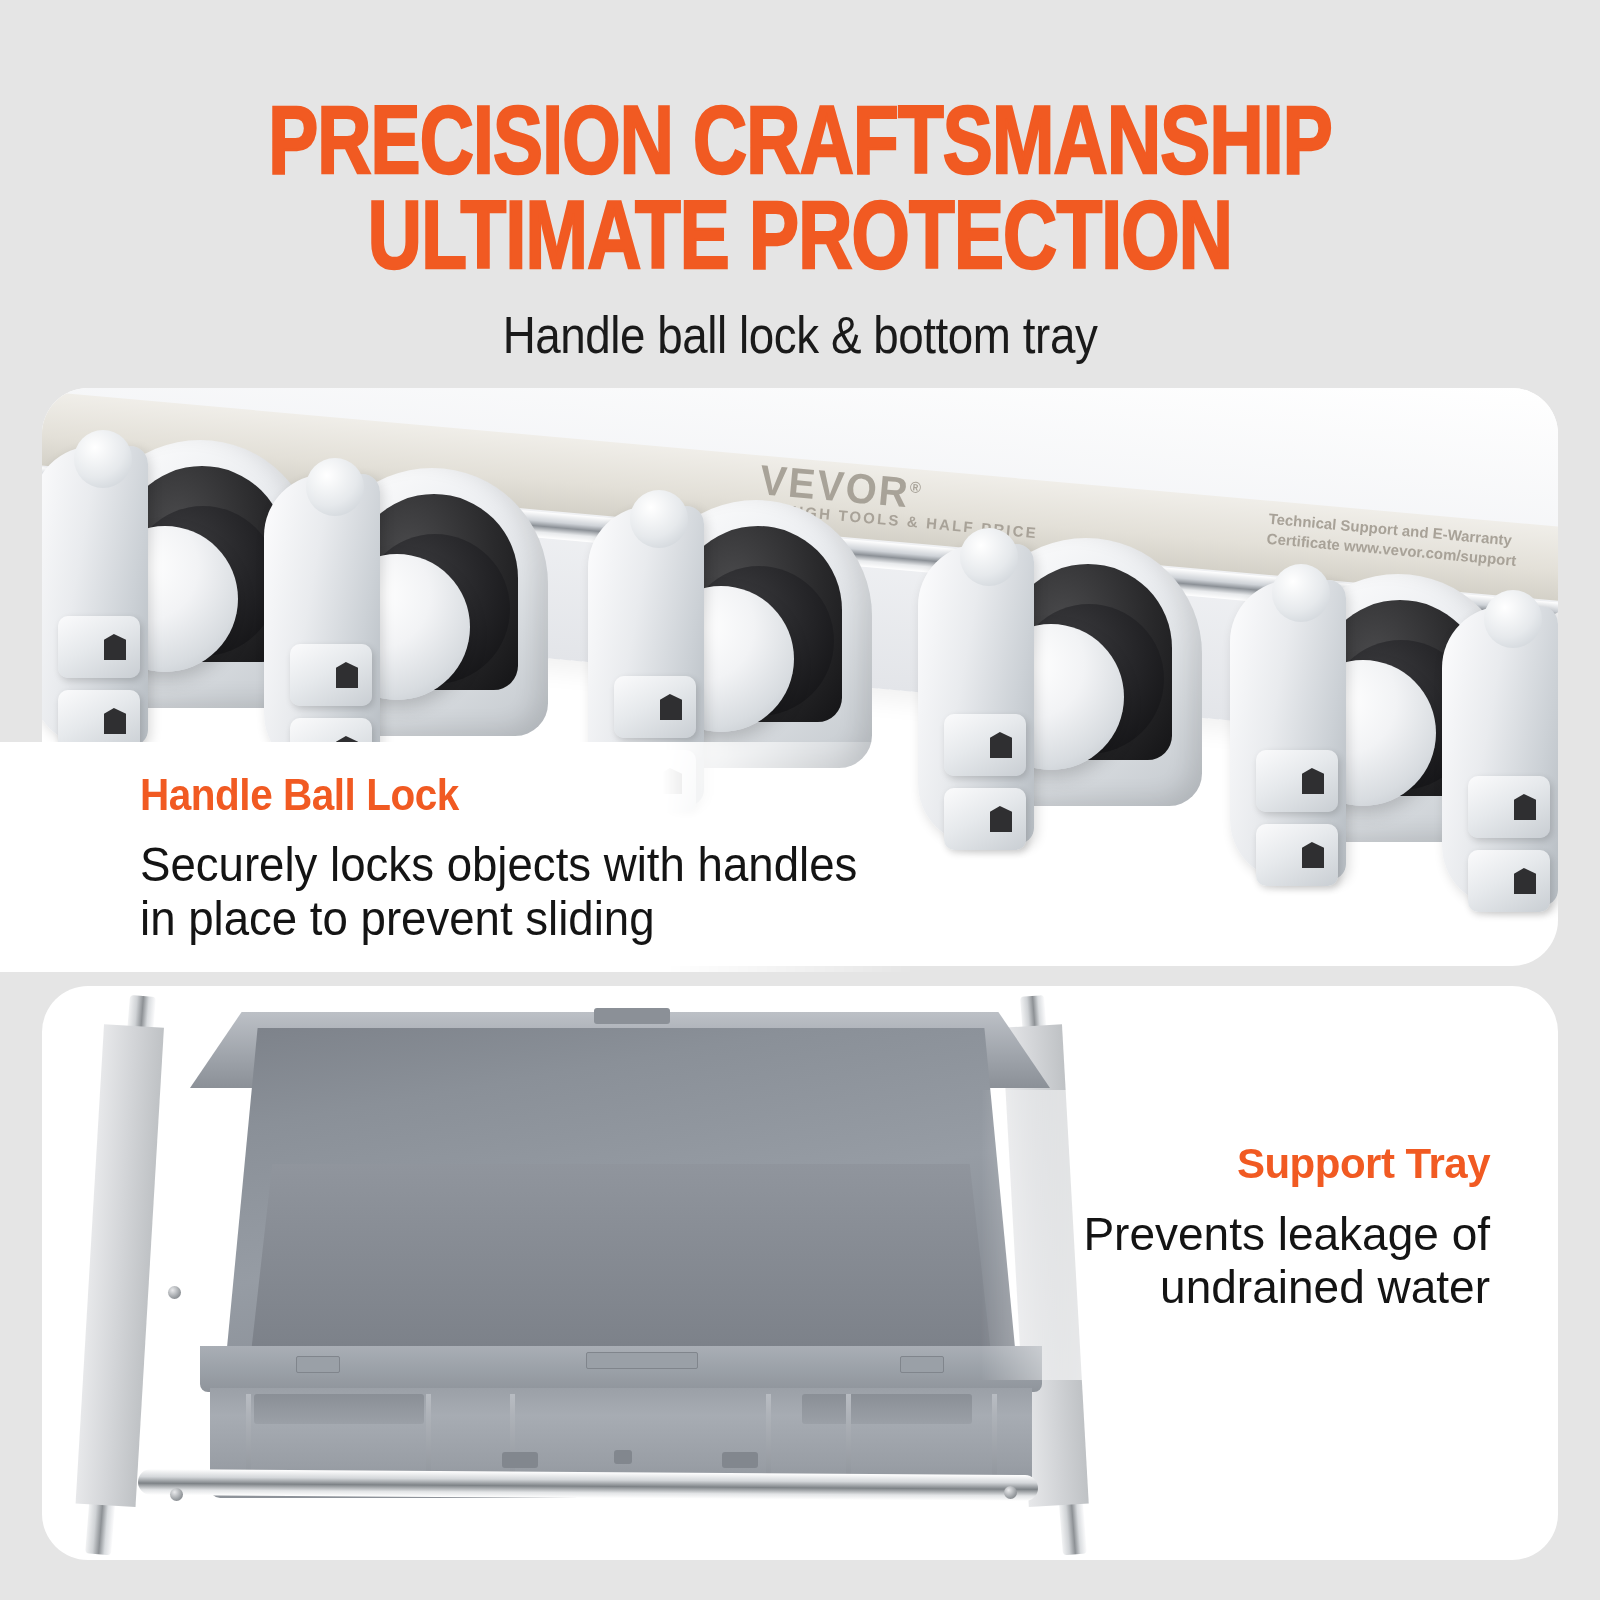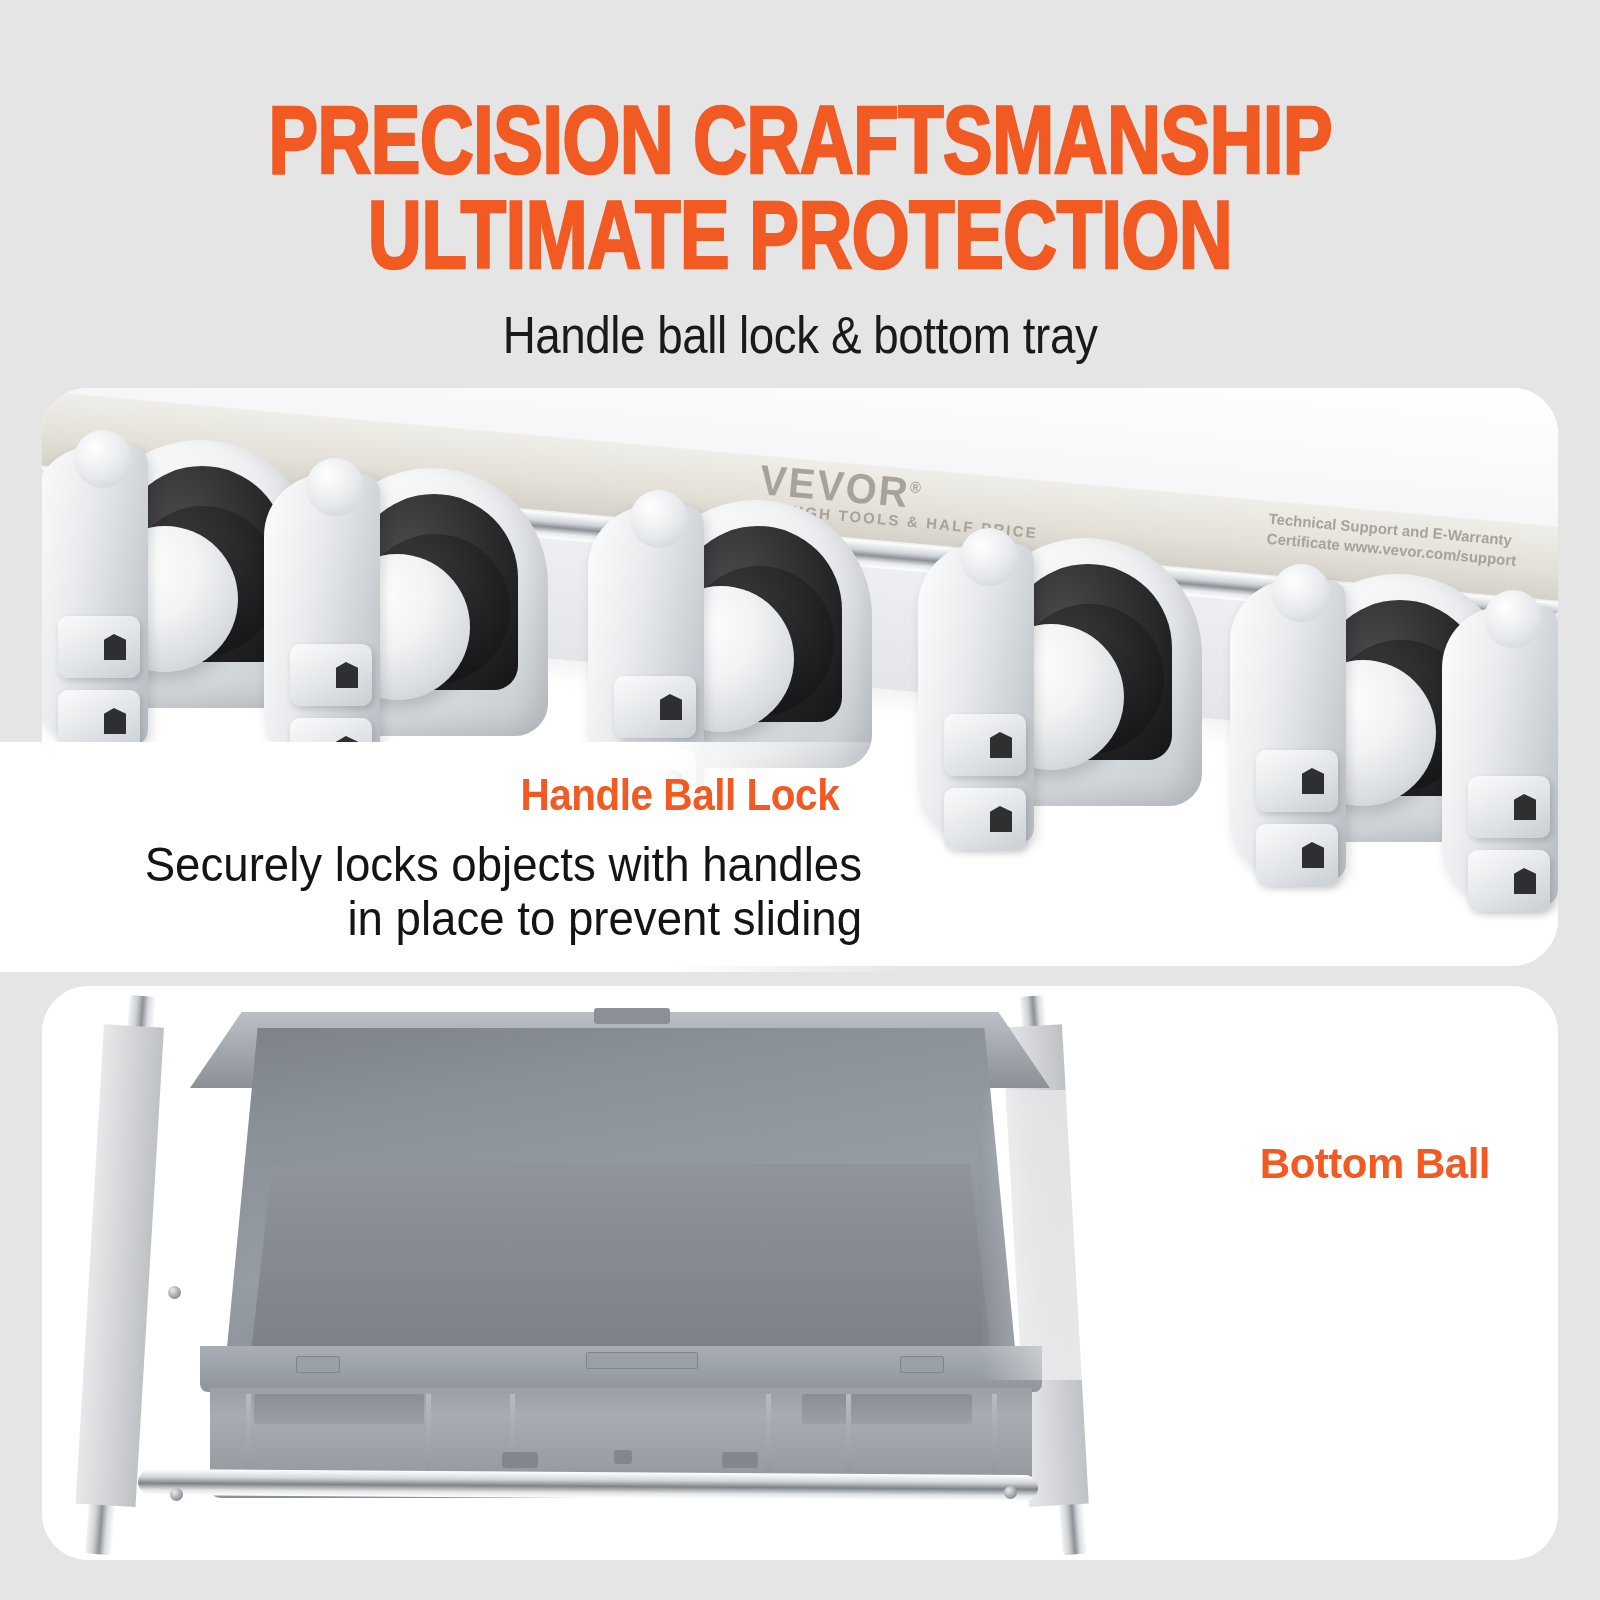--- a/index.html
+++ b/index.html
@@ -215,21 +215,21 @@
   }
   .tray-tab{
     position:absolute;width:42px;height:15px;background:#9aa0a7;border:1px solid #80858c;border-radius:2px;
   }
   .screw{
     position:absolute;width:13px;height:13px;border-radius:50%;
     background:radial-gradient(circle at 35% 32%,#e9eaec,#9b9fa3 60%,#6f7377);
   }
 
   
-  .cap{position:absolute;text-align:right;}
+  .cap{position:absolute;}
   .cap .title{
     color:#f15a22;font-weight:700;letter-spacing:-0.5px;
   }
   .cap .body{
     color:#141414;font-weight:400;
   }
 
   #cap-handle{left:140px;top:770px;width:760px;}
   #cap-handle .title{font-size:44px;transform:scaleX(0.92);transform-origin:0 0;}
   #cap-handle .body{font-size:48px;line-height:1.13;margin-top:18px;transform:scaleX(0.95);transform-origin:0 0;white-space:pre-line;}
@@ -399,16 +399,18 @@
       <div class="rail-foot"></div>
       <div class="screw" style="left:126px;top:300px;"></div>
       <div class="screw" style="left:128px;top:502px;"></div>
       <div class="screw" style="left:962px;top:500px;"></div>
 
     </div>
   </div>
 
   <div class="cap-wash" id="wash-tray"></div>
   <div class="cap" id="cap-tray">
-    <span class="title">Bottom Ball</span>
+    <span class="title">Support Tray</span>
+    <span class="body">Prevents leakage of
+undrained water</span>
   </div>
 
 </div>
 
 </body></html>

